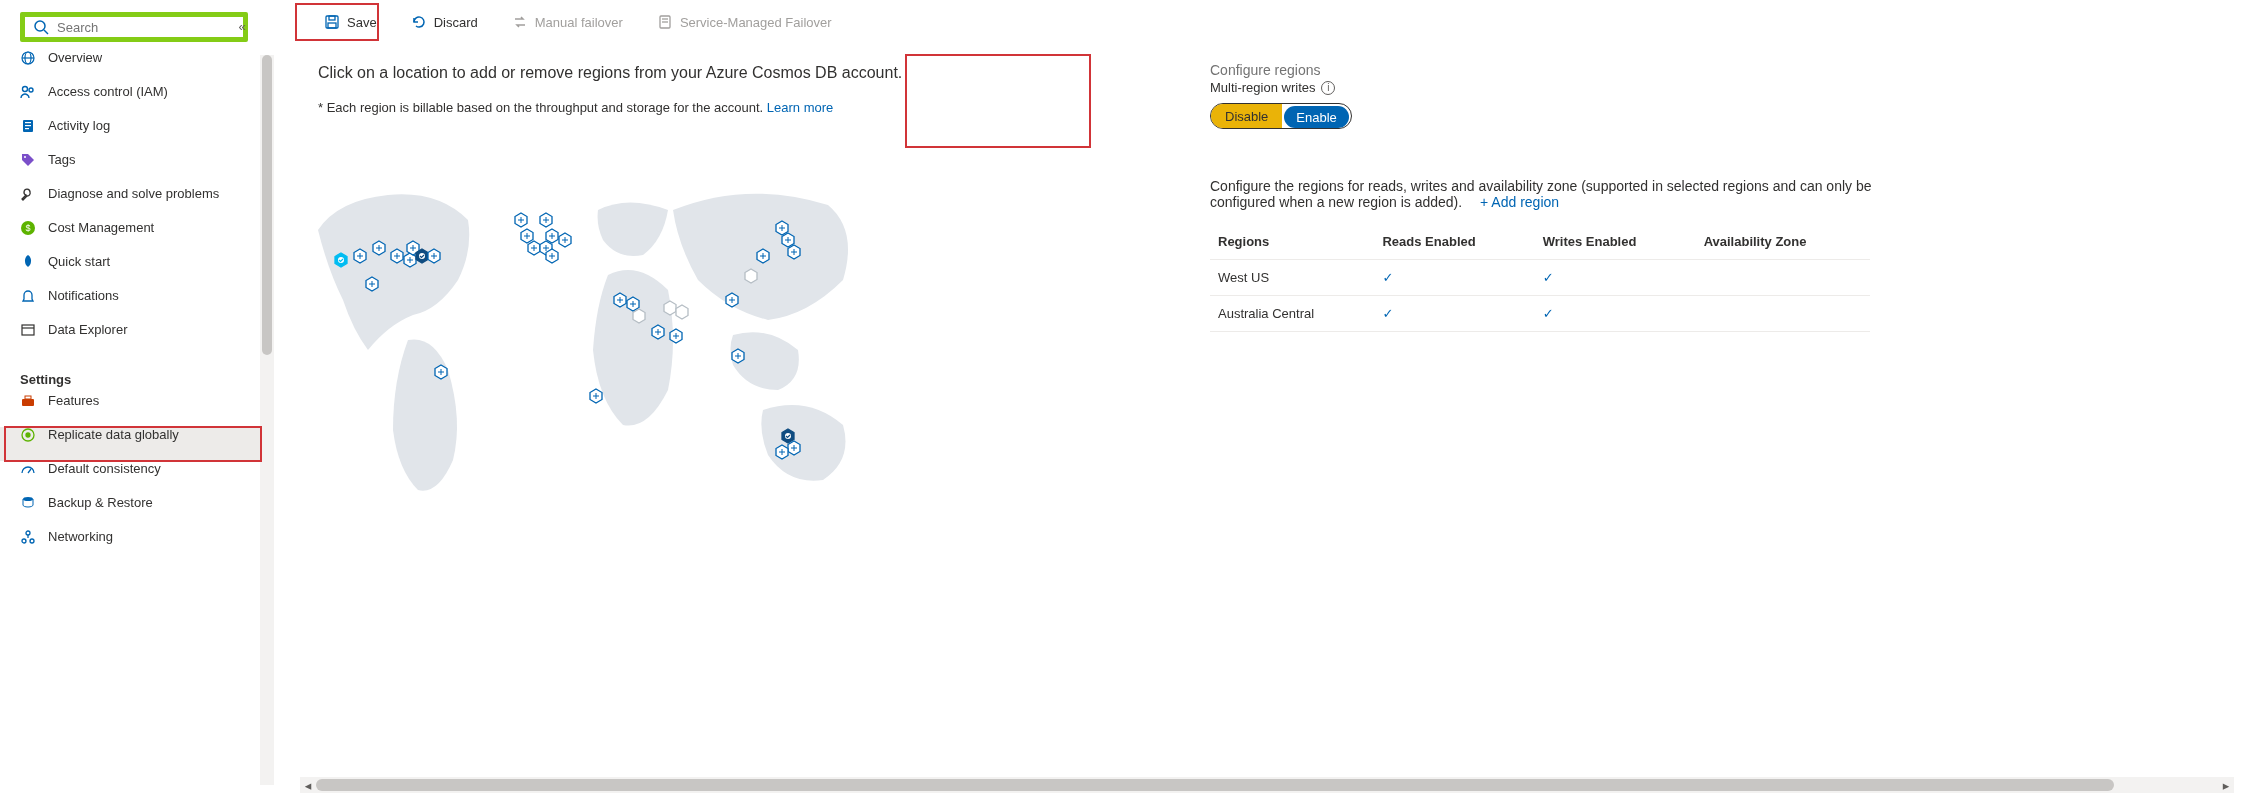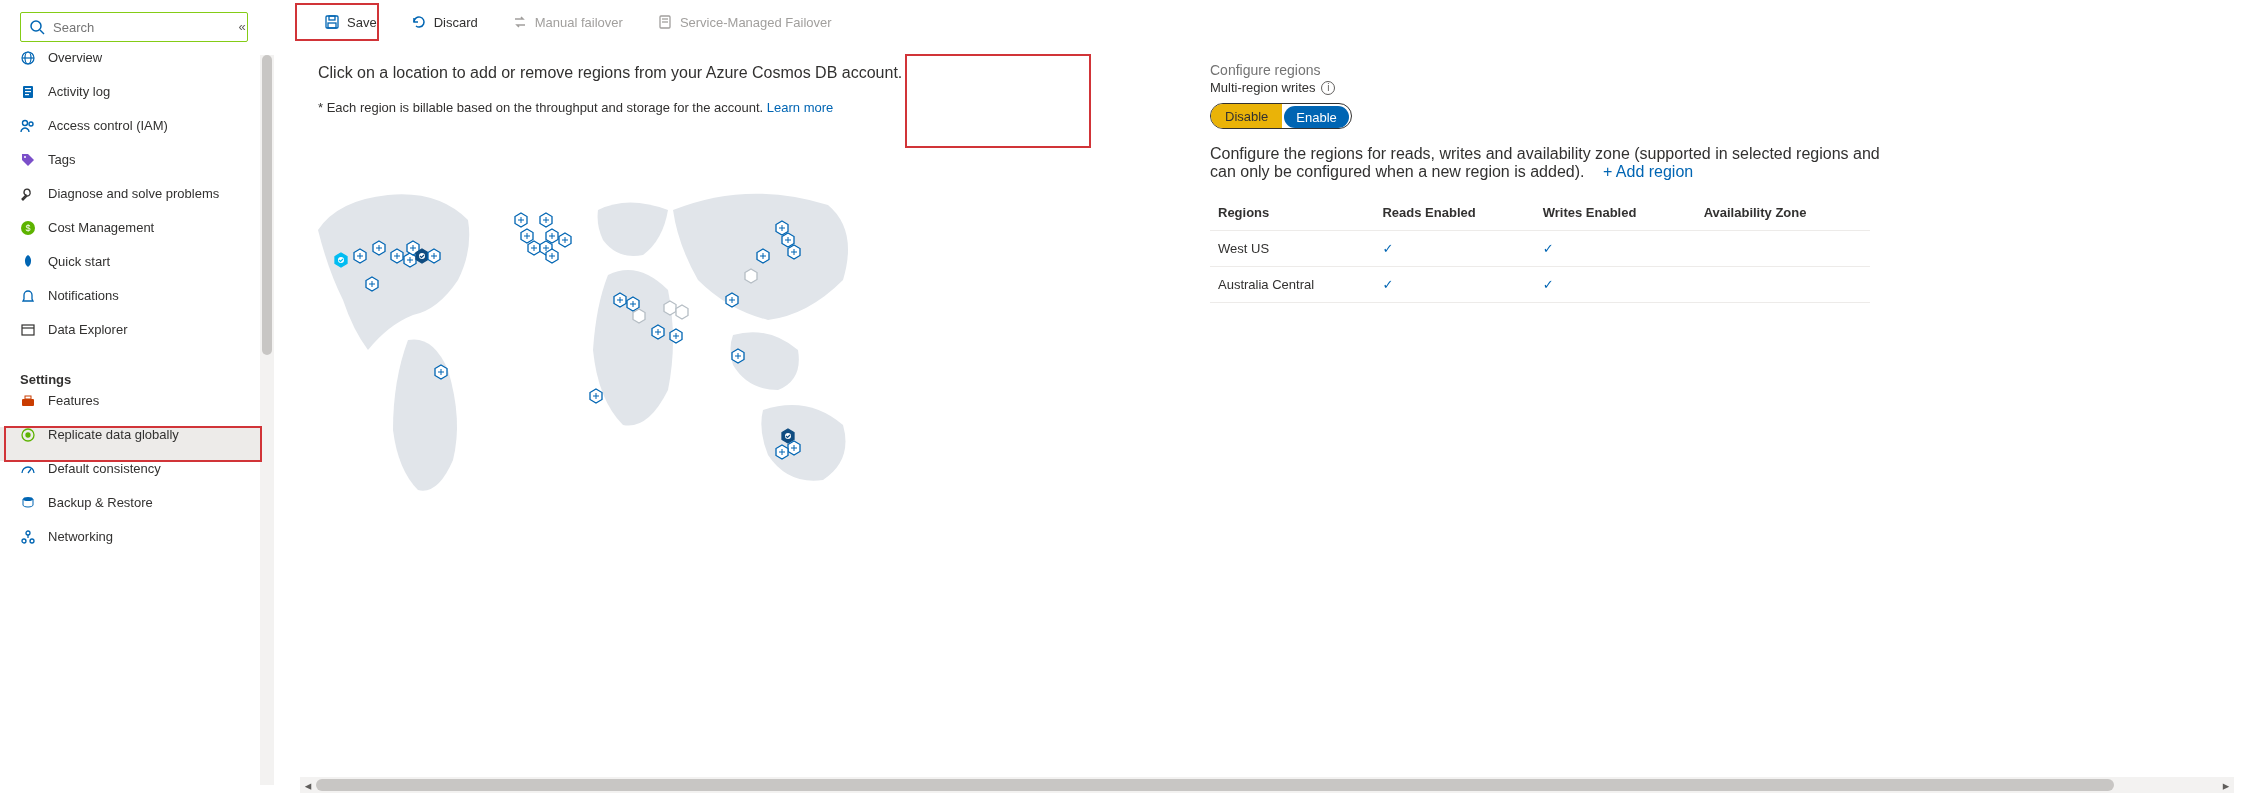--- a/index.html
+++ b/index.html
@@ -19,21 +19,21 @@
       left: 0; top: 0;
       width: 260px;
       height: 799px;
       background: #fff;
       border-right: none;
       padding: 12px 0 0 0;
     }
     .search-box {
       margin: 0 12px 8px 20px;
       height: 30px;
-      border: 1px solid #84cc16;
+      border: 5px solid #84cc16;
       border-radius: 2px;
       display: flex;
       align-items: center;
       padding: 0 8px;
       gap: 8px;
     }
     .search-box input {
       border: none; outline: none; flex: 1;
       font-size: 13px;
     }
@@ -123,21 +123,21 @@
     .cfg-sub { display:flex; align-items:center; gap:6px; font-size:13px; color:#323130; margin-bottom:8px;}
     .info-icon{ width:14px;height:14px;border:1px solid #605e5c;border-radius:50%; display:inline-flex;align-items:center;justify-content:center;font-size:10px;color:#605e5c;}
     .toggle-pair {
       display:inline-flex; border:1px solid #323130; border-radius:16px; overflow:hidden; height:26px;
     }
     .toggle-opt {
       padding:0 14px; display:flex; align-items:center; font-size:13px; cursor:pointer;
       background:#eab308; color:#323130;
     }
     .toggle-opt.active { background:#0065b3; color:#fff; border-radius:14px; margin:2px; height:22px; padding:0 12px;}
-    .cfg-desc { margin-top:16px; font-size:16px; color:#323130; max-width:680px;}
+    .cfg-desc { margin-top:49px; font-size:14px; color:#323130; max-width:680px;}
     .add-region { color:#0065b3; cursor:pointer; margin-left:14px;}
     .region-table {
       margin-top:14px; width: 660px; border-collapse: collapse;
     }
     .region-table th {
       text-align:left; font-weight:600; font-size:13px; padding:10px 8px;
       border-bottom:1px solid #edebe9;
     }
     .region-table td {
       padding:10px 8px; border-bottom:1px solid #edebe9; font-size:13px;
@@ -178,38 +178,38 @@
           <svg viewBox="0 0 16 16" fill="none" stroke="#0065b3" stroke-width="1.2">
             <circle cx="8" cy="8" r="6"></circle>
             <ellipse cx="8" cy="8" rx="3" ry="6"></ellipse>
             <line x1="2" y1="8" x2="14" y2="8"></line>
           </svg>
         </span>
         <span>Overview</span>
       </div>
       <div class="nav-item">
         <span class="nav-icon">
+          <svg viewBox="0 0 16 16" fill="none" stroke="#0065b3" stroke-width="1.4">
+            <circle cx="5" cy="5" r="2.5"></circle>
+            <circle cx="11" cy="6" r="2"></circle>
+            <path d="M1 14c0-3 3-4 4-4s4 1 4 4"></path>
+          </svg>
+        </span>
+        <span>Access control (IAM)</span>
+      </div>
+      <div class="nav-item">
+        <span class="nav-icon">
           <svg viewBox="0 0 16 16" fill="#0065b3">
             <rect x="3" y="2" width="10" height="12" rx="1" fill="#0065b3"></rect>
             <rect x="5" y="4" width="6" height="1.2" fill="#fff"></rect>
             <rect x="5" y="7" width="6" height="1.2" fill="#fff"></rect>
             <rect x="5" y="10" width="4" height="1.2" fill="#fff"></rect>
           </svg>
         </span>
         <span>Activity log</span>
-      </div>
-      <div class="nav-item">
-        <span class="nav-icon">
-          <svg viewBox="0 0 16 16" fill="none" stroke="#0065b3" stroke-width="1.4">
-            <circle cx="5" cy="5" r="2.5"></circle>
-            <circle cx="11" cy="6" r="2"></circle>
-            <path d="M1 14c0-3 3-4 4-4s4 1 4 4"></path>
-          </svg>
-        </span>
-        <span>Access control (IAM)</span>
       </div>
       <div class="nav-item">
         <span class="nav-icon">
           <svg viewBox="0 0 16 16" fill="#7b4fc9">
             <path d="M2 2h6l6 6-6 6-6-6z"></path>
             <circle cx="5" cy="5" r="1" fill="#fff"></circle>
           </svg>
         </span>
         <span>Tags</span>
       </div>

